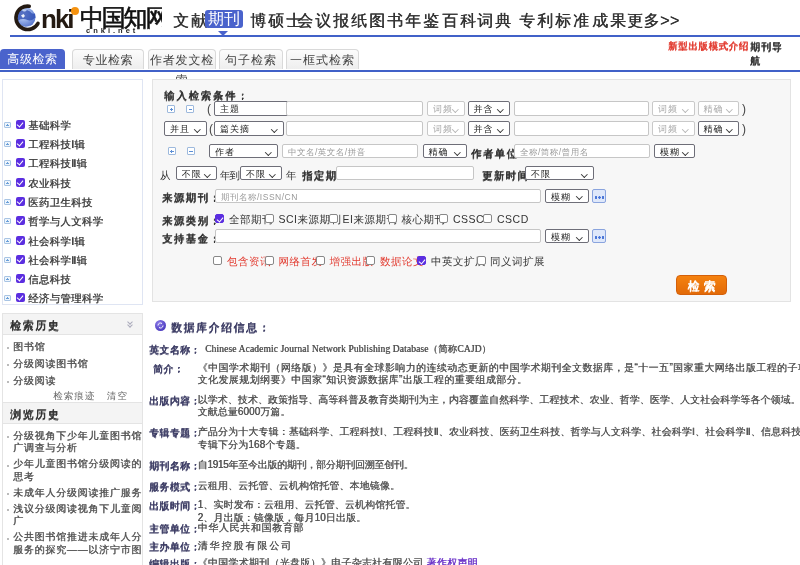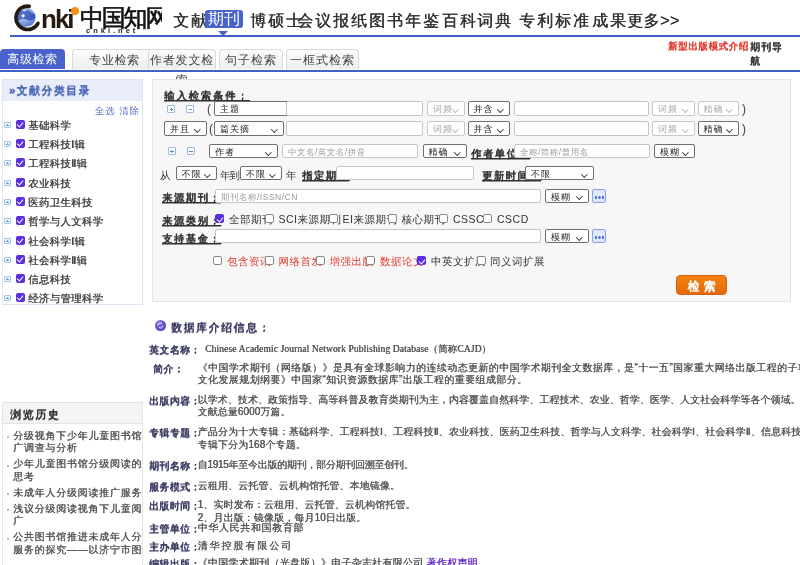--- a/index.html
+++ b/index.html
@@ -29,21 +29,21 @@
 .cbx:after { content:""; position:absolute; left:2.2px; top:1.2px; width:3px; height:5px; border:solid #fff; border-width:0 1.4px 1.4px 0; transform:rotate(40deg); }
 .stxt { position:absolute; left:26px; top:-1.5px; font-size:10.5px; color:#444; letter-spacing:0.25px; white-space:nowrap; text-shadow:0.4px 0 0 currentColor; }
 #sb2 { position:absolute; left:2px; top:313px; width:141px; background:#fff; border:1px solid #e4e4e4; }
 .sbh { height:21px; background:#f4f4f4; color:#333; font-size:11px; line-height:22px; padding-left:7px; letter-spacing:1.6px; text-shadow:0.5px 0 0 currentColor,0 0.5px 0 currentColor; border-bottom:1px solid #e4e4e4; position:relative; }
 .hitem { position:relative; font-size:10px; color:#555; letter-spacing:0.75px; text-shadow:0.4px 0 0 currentColor; padding:1.75px 0 1.75px 10px; line-height:12.5px; white-space:nowrap; overflow:hidden; }
 .hitem:before { content:""; position:absolute; left:4px; top:8px; width:2px; height:2px; background:#bbb; }
 #sb3 { position:absolute; left:2px; top:402px; width:141px; height:163px; background:#fff; border:1px solid #e4e4e4; border-bottom:none; }
 
 #form { position:absolute; left:152px; top:79px; width:639px; height:223px; background:#f7f7f7; border:1px solid #e3e3e3; }
 .flabel { position:absolute; font-size:10.5px; color:#333; letter-spacing:1.3px; white-space:nowrap; }
-.fbold { text-shadow:0.5px 0 0 currentColor,0 0.5px 0 currentColor;text-decoration:underline; }
+.fbold { text-shadow:0.5px 0 0 currentColor,0 0.5px 0 currentColor; }
 .selbox { position:absolute; font-size:9px; color:#222; background:#fff; border:1px solid #6e6e78; border-radius:2px; line-height:14px; padding-left:5px; letter-spacing:1px; }
 .selbox:after { content:""; position:absolute; right:6px; top:4.5px; width:3.6px; height:3.6px; border-right:1.4px solid #333; border-bottom:1.4px solid #333; transform:rotate(45deg); }
 .selbox.dis { color:#aaa; border-color:#c9c9c9; }
 .selbox.dis:after { border-color:#b5b5b5; }
 .inp { position:absolute; background:#fff; border:1px solid #c6c6c6; border-radius:2px; font-size:8.5px; color:#999; line-height:14px; padding-left:5px; letter-spacing:0.5px; }
 .pm { position:absolute; width:8px; height:8px; border:1px solid #9db9dd; border-radius:1px; background:#fff; }
 .pm i { position:absolute; left:1.5px; top:2.8px; width:3.5px; height:1.2px; background:#5c8fd6; }
 .pm.plus i:before { content:""; position:absolute; left:1.1px; top:-1.1px; width:1.2px; height:3.5px; background:#5c8fd6; }
 .paren { position:absolute; font-size:12px; color:#444; }
 .fcb { position:absolute; width:9px; height:9px; border:1px solid #888; border-radius:2px; background:#fff; }
@@ -98,29 +98,27 @@
     <span class="nv" style="left:459px;letter-spacing:0.5px">更多&gt;&gt;</span>
   </div>
 </div>
 <div id="hdr2">
   <span class="abs red" style="left:668px;top:1px;font-size:9.5px;letter-spacing:0.6px;text-shadow:0.5px 0 0 currentColor,0 0.5px 0 currentColor">新型出版模式介绍</span>
   <span class="abs" style="left:750px;top:1px;font-size:10px;color:#333;letter-spacing:0.9px;text-shadow:0.5px 0 0 currentColor,0 0.5px 0 currentColor">期刊导航</span>
 </div>
 
 <div id="tabs">
   <div class="tab act" style="left:0;width:65px">高级检索</div>
-  <div class="tab" style="left:72px;width:85px">专业检索</div>
+  <div class="tab" style="left:72px;width:72px">专业检索</div>
   <div class="tab" style="left:148px;width:68px;letter-spacing:0.8px">作者发文检索</div>
   <div class="tab" style="left:219px;width:64px;letter-spacing:1px">句子检索</div>
   <div class="tab" style="left:286px;width:73px;letter-spacing:1px">一框式检索</div>
 </div>
 
 <div id="sb1">
-  <div id="sb1h">»文献分类目录</div>
-  <div id="sb1links"><span>全选</span>&nbsp;<span>清除</span></div>
 </div>
 <div>
   <div class="srow" style="top:120px">
         <span class="pbtn"></span>
         <span class="cbx"></span>
         <span class="stxt">基础科学</span>
       </div>
   <div class="srow" style="top:139px">
         <span class="pbtn"></span>
         <span class="cbx"></span>
@@ -161,20 +159,32 @@
         <span class="cbx"></span>
         <span class="stxt">信息科技</span>
       </div>
   <div class="srow" style="top:293px">
         <span class="pbtn"></span>
         <span class="cbx"></span>
         <span class="stxt">经济与管理科学</span>
       </div>
 </div>
 
+<div id="sb2">
+  <div class="sbh">检索历史<span style="position:absolute;right:8px;top:6px;width:6px;height:6px">
+          <i style="position:absolute;left:0;top:0;width:4px;height:4px;border-right:1.2px solid #aab;border-bottom:1.2px solid #aab;transform:rotate(45deg)"></i>
+          <i style="position:absolute;left:0;top:3px;width:4px;height:4px;border-right:1.2px solid #aab;border-bottom:1.2px solid #aab;transform:rotate(45deg)"></i>
+        </span></div>
+  <div style="padding:4px 0 2px 0">
+    <div class="hitem" style="padding-top:2.25px;padding-bottom:2.25px">图书馆</div>
+    <div class="hitem" style="padding-top:2.25px;padding-bottom:2.25px">分级阅读图书馆</div>
+    <div class="hitem" style="padding-top:2.25px;padding-bottom:2.25px">分级阅读</div>
+    <div style="text-align:right;font-size:9.5px;color:#666;letter-spacing:1.1px;padding:0 14px 5px 0">检索痕迹&nbsp;&nbsp;&nbsp;清空</div>
+  </div>
+</div>
 
 <div id="sb3">
   <div class="sbh">浏览历史</div>
   <div style="padding:4px 0 0 0">
     <div class="hitem">分级视角下少年儿童图书馆阅读推<br>广调查与分析</div>
     <div class="hitem">少年儿童图书馆分级阅读的实践与<br>思考</div>
     <div class="hitem">未成年人分级阅读推广服务研究</div>
     <div class="hitem">浅议分级阅读视角下儿童阅读的推<br>广</div>
     <div class="hitem">公共图书馆推进未成年人分级阅读<br>服务的探究——以济宁市图书馆为</div>
   </div>

